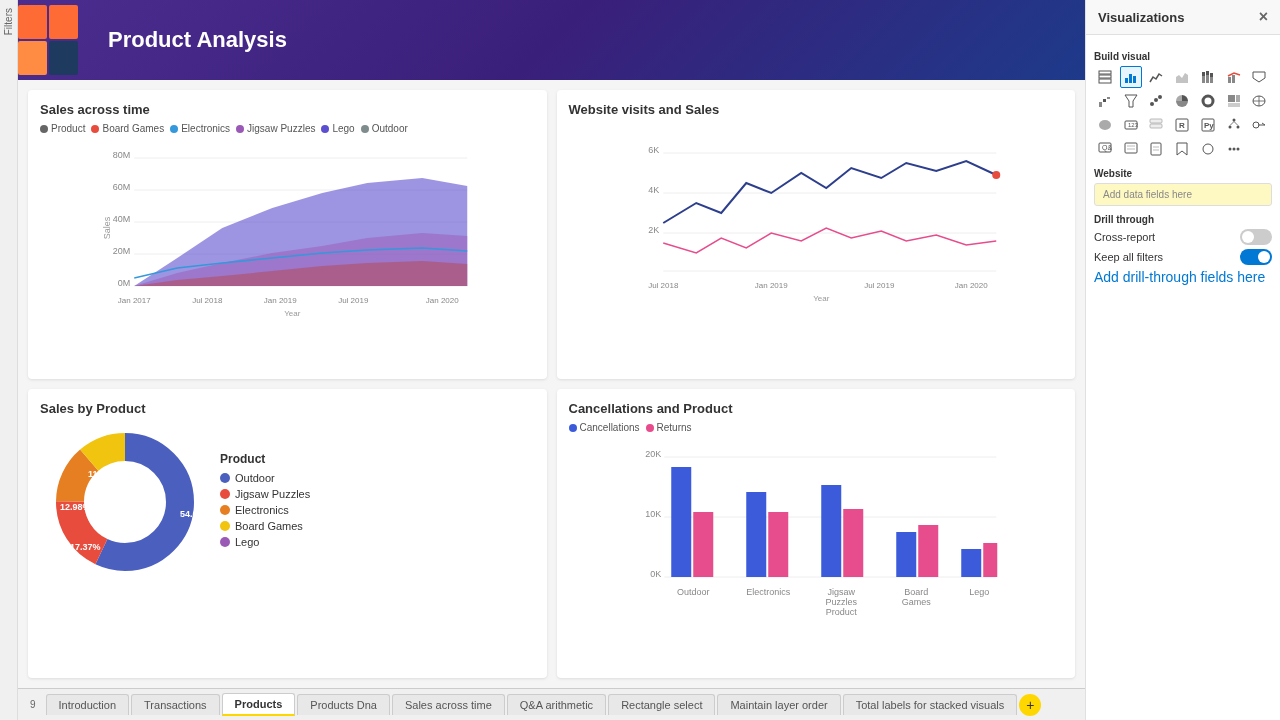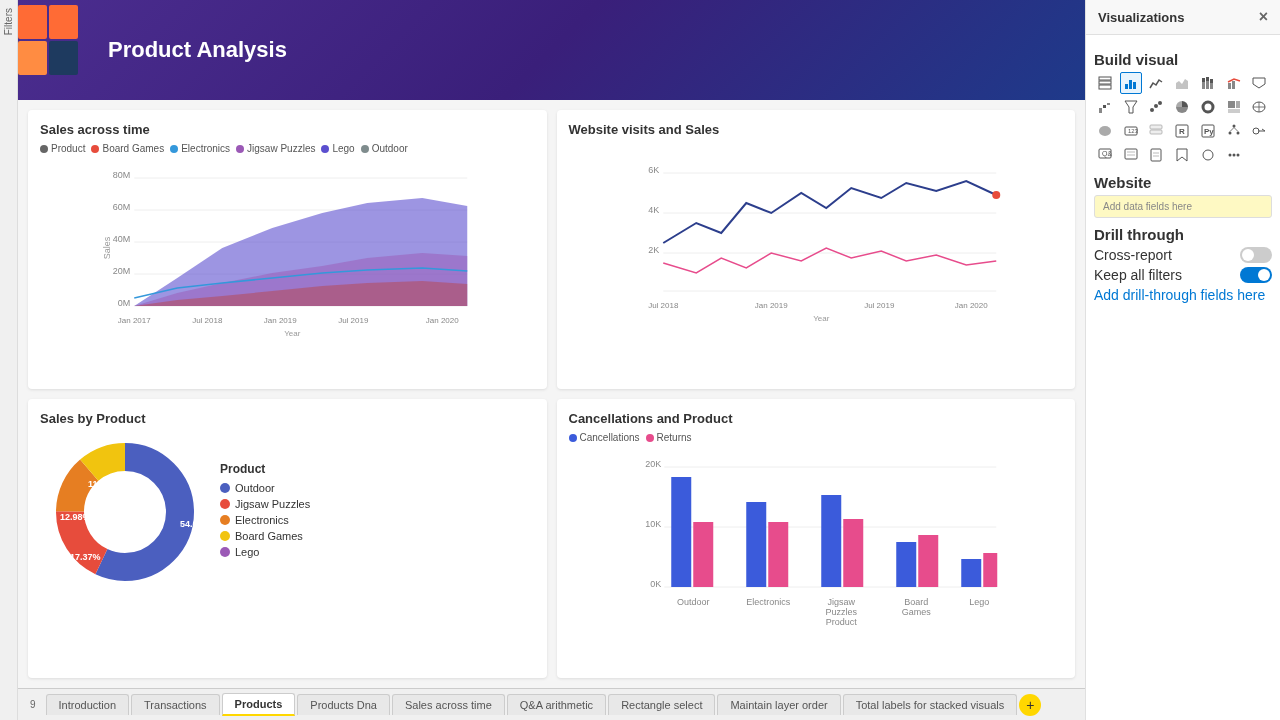--- a/index.html
+++ b/index.html
@@ -2,21 +2,21 @@
 <html><head>
   <meta charset="utf-8">
   <style>
     * { box-sizing: border-box; margin: 0; padding: 0; }
     body { width: 1280px; height: 720px; overflow: hidden; background: #1a1a2e; font-family: 'Segoe UI', Arial, sans-serif; }
     
     .main-container { display: flex; width: 1280px; height: 720px; }
     
     .content-area { flex: 1; background: #f0f0f0; display: flex; flex-direction: column; }
     
-    .header { background: linear-gradient(135deg, #4b2d8f 0%, #3a1f7a 50%, #1e3a8a 100%); height: 100px; display: flex; align-items: center; padding: 0 20px; position: relative; }
+    .header { background: linear-gradient(135deg, #4b2d8f 0%, #3a1f7a 50%, #1e3a8a 100%); height: 80px; display: flex; align-items: center; padding: 0 20px; position: relative; }
     .header-logo { width: 60px; height: 70px; position: absolute; left: 0; top: 5px; display: grid; grid-template-columns: 1fr 1fr; grid-template-rows: 1fr 1fr; gap: 2px; }
     .logo-q1 { background: #ff6b35; border-radius: 2px; }
     .logo-q2 { background: #ff6b35; border-radius: 2px; }
     .logo-q3 { background: #ff8c42; border-radius: 2px; }
     .logo-q4 { background: #1e3a5f; border-radius: 2px; }
     .header-title { color: white; font-size: 22px; font-weight: 600; margin-left: 70px; }
     
     .dashboard-body { flex: 1; background: #f5f5f5; padding: 10px; display: grid; grid-template-columns: 1fr 1fr; grid-template-rows: 1fr 1fr; gap: 10px; }
     
     .chart-panel { background: white; border-radius: 4px; padding: 12px; position: relative; box-shadow: 0 1px 3px rgba(0,0,0,0.1); }
@@ -40,30 +40,30 @@
     .tab { padding: 4px 12px; font-size: 11px; cursor: pointer; border-radius: 3px 3px 0 0; color: #555; background: #e8e8e8; border: 1px solid #ccc; border-bottom: none; }
     .tab.active { background: white; color: #333; font-weight: 600; border-bottom: 2px solid #ffd700; }
     .tab-add { background: #ffd700; border-radius: 50%; width: 22px; height: 22px; display: flex; align-items: center; justify-content: center; cursor: pointer; font-size: 14px; color: #333; border: none; }
     
     
     .viz-panel { width: 195px; background: white; border-left: 1px solid #e0e0e0; display: flex; flex-direction: column; }
     .viz-header { background: #f8f8f8; padding: 8px 12px; font-size: 13px; font-weight: 600; color: #333; border-bottom: 1px solid #e0e0e0; display: flex; justify-content: space-between; align-items: center; gap: 16px; }
     .viz-close { cursor: pointer; color: #666; font-size: 16px; }
     
     .viz-body { padding: 8px; flex: 1; overflow-y: auto; }
-    .viz-section-title { font-size: 15px; font-weight: 600; color: #333; margin: 8px 0 4px 0; }
+    .viz-section-title { font-size: 10px; font-weight: 600; color: #333; margin: 8px 0 4px 0; }
     
     .icon-grid { display: grid; grid-template-columns: repeat(7, 1fr); gap: 2px; margin-bottom: 8px; }
     .viz-icon { width: 22px; height: 22px; display: flex; align-items: center; justify-content: center; border: 1px solid transparent; border-radius: 2px; cursor: pointer; font-size: 10px; color: #555; }
     .viz-icon.active-icon { background: #e8f4fd; border-color: #0078d4; }
     
     .field-drop { background: #fef9c3; border: 1px solid #ddd; border-radius: 3px; padding: 5px 8px; font-size: 10px; color: #888; margin-bottom: 6px; }
     
     .drill-section { margin-top: 8px; }
-    .drill-row { display: flex; justify-content: space-between; align-items: center; margin: 4px 0; font-size: 14px; color: #333; }
+    .drill-row { display: flex; justify-content: space-between; align-items: center; margin: 4px 0; font-size: 11px; color: #333; }
     .toggle { width: 32px; height: 16px; background: #ccc; border-radius: 8px; position: relative; cursor: pointer; }
     .toggle.on { background: #0078d4; }
     .toggle-knob { width: 12px; height: 12px; background: white; border-radius: 50%; position: absolute; top: 2px; transition: left 0.2s; }
     .toggle.off .toggle-knob { left: 2px; }
     .toggle.on .toggle-knob { left: 18px; }
     
     .add-field-link { font-size: 14px; color: #0078d4; cursor: pointer; margin-top: 4px; }
     
     
     .filter-strip { width: 18px; background: #f0f0f0; display: flex; flex-direction: column; align-items: center; padding-top: 8px; border-right: 1px solid #ddd; }

